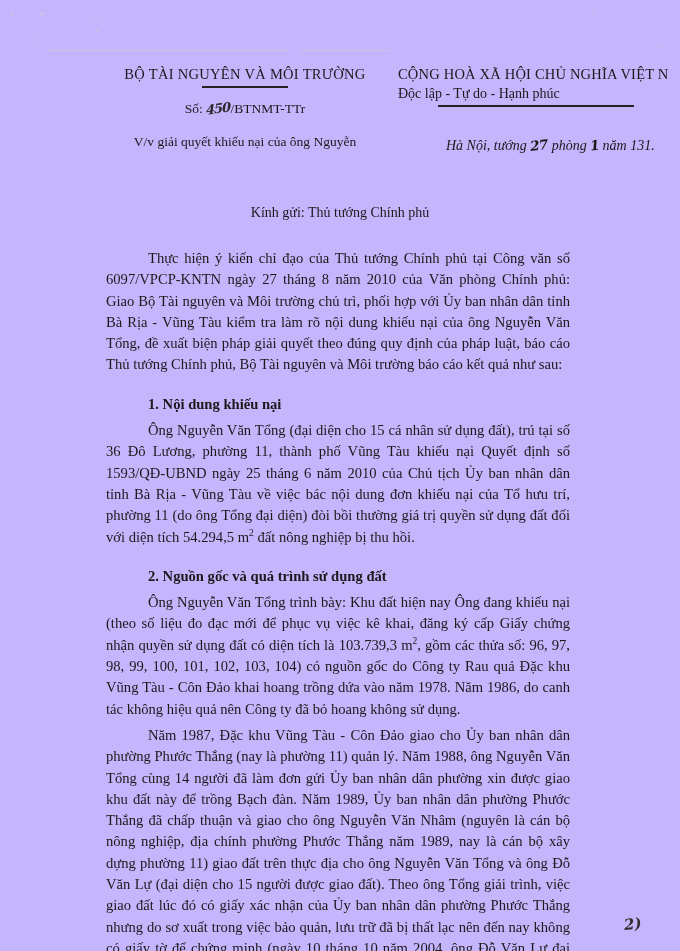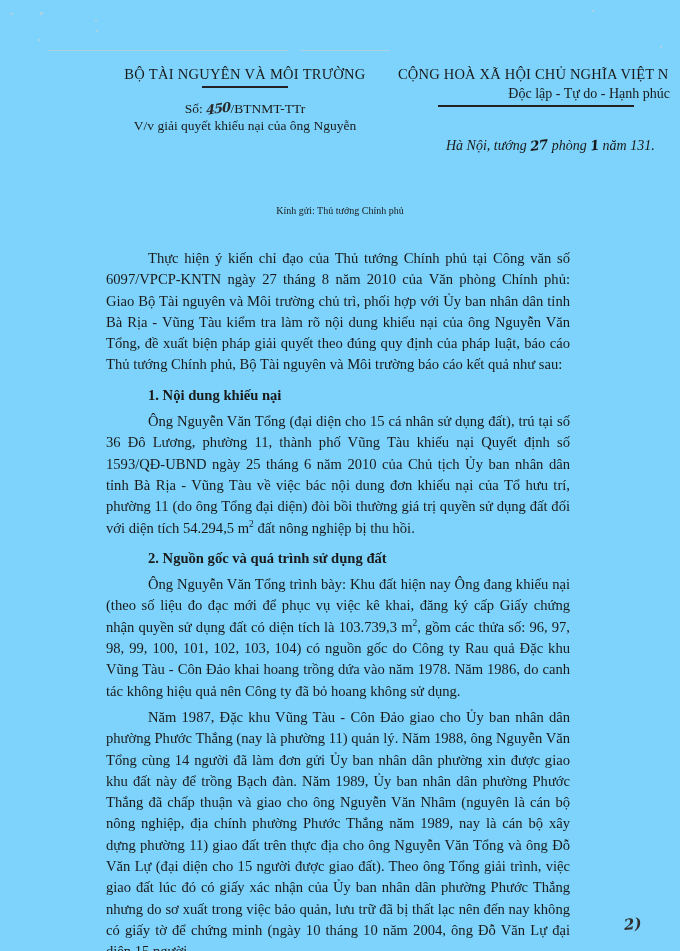--- a/index.html
+++ b/index.html
@@ -9,21 +9,21 @@
   }
   body {
     font-family: "Liberation Serif", "DejaVu Serif", serif;
     color: #1a1a1a;
   }
   #page {
     position: relative;
     width: 680px;
     height: 951px;
     overflow: hidden;
-    background: #7dd3fc;
+    background: #c4b5fd;
   }
   
   .speckle {
     position: absolute;
     background: #cfcfcf;
     opacity: .55;
   }
   .sp1 { left: 48px;  top: 50px; width: 240px; height: 1px; }
   .sp2 { left: 300px; top: 50px; width: 90px;  height: 1px; }
   .sp3 { left: 10px;  top: 13px; width: 3px;   height: 2px; }
@@ -69,41 +69,41 @@
   .rule-right { width: 196px; margin-left: 40px; }
 
   .nation {
     font-size: 14.5px;
     letter-spacing: .2px;
     white-space: nowrap;
   }
   .motto {
     font-size: 14px;
     margin-top: 3px;
-    text-align: right;
+    text-align: left;
     width: 272px;
     white-space: nowrap;
   }
   .so-line {
     margin-top: 13px;
     font-size: 13.5px;
     white-space: nowrap;
   }
   .handwrite {
     font-family: "DejaVu Serif", serif;
     font-style: italic;
     font-weight: bold;
     font-size: 13px;
     letter-spacing: -1px;
     transform: rotate(-8deg) skewX(-6deg);
     display: inline-block;
     color: #2a2a2a;
   }
   .vv {
-    margin-top: 0;
+    margin-top: 16px;
     font-size: 13.5px;
     line-height: 1.35;
   }
   .date-line {
     margin-top: 30px;
     margin-left: 48px;
     font-size: 14px;
     font-style: italic;
     white-space: nowrap;
   }
@@ -116,42 +116,42 @@
     transform: rotate(-7deg);
     letter-spacing: -.5px;
   }
 
   
   .kinh-gui {
     position: absolute;
     left: 0; right: 0;
     top: 205px;
     text-align: center;
-    font-size: 10px;
+    font-size: 14px;
   }
 
   
   .body-text {
     position: absolute;
     left: 106px;
     top: 248px;
     width: 464px;
     font-size: 14.6px;
     line-height: 21.3px;
     text-align: justify;
     text-justify: inter-word;
   }
   .body-text p {
     margin: 0;
     text-indent: 42px;
   }
   .body-text p.heading {
     text-indent: 42px;
     font-weight: bold;
-    margin-top: 4px;
+    margin-top: 13px;
   }
   .gap { height: 5px; }
   sup { font-size: 9.5px; vertical-align: super; line-height: 0; }
 
   .pagenum {
     position: absolute;
     right: 38px;
     bottom: 18px;
     font-family: "DejaVu Serif", serif;
     font-style: italic;

